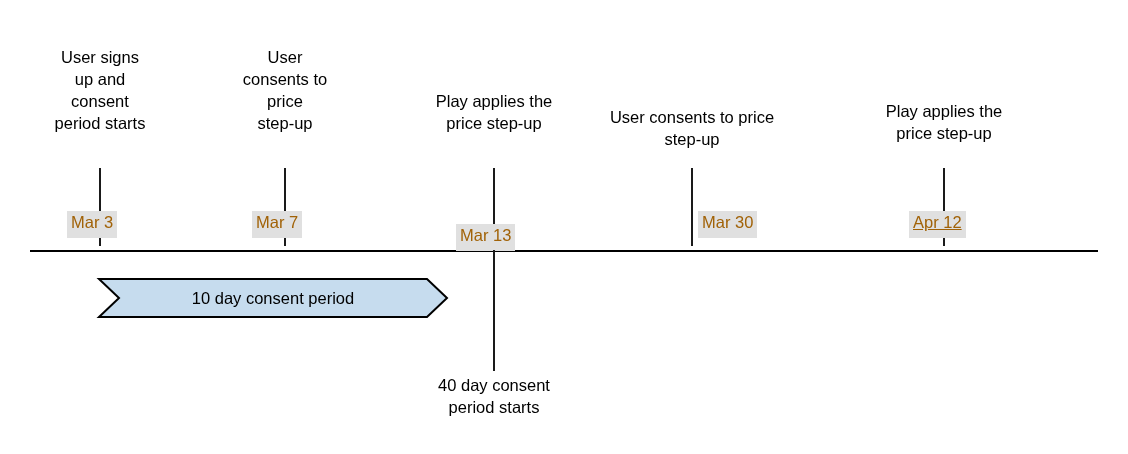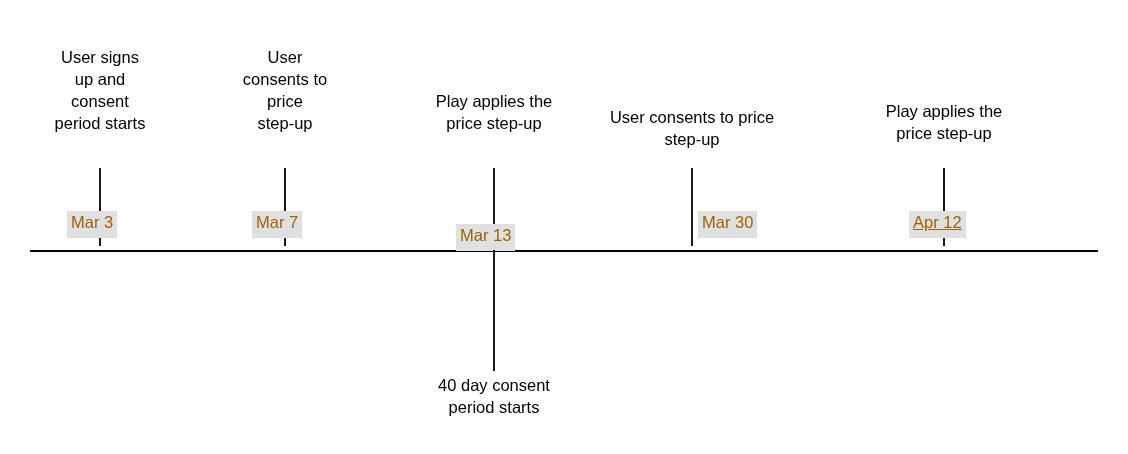--- a/index.html
+++ b/index.html
@@ -105,19 +105,25 @@
   <div class="event-label" style="left:577px; top:106px; width:230px;">User consents to price
 step-up</div>
   <div class="tick" style="left:691px; top:168px; height:78px;"></div>
   <div class="date-chip" style="left:654px; top:211px;margin-left:44px;">Mar 30</div>
 
   <div class="event-label" style="left:854px; top:100px; width:180px;">Play applies the
 price step-up</div>
   <div class="tick" style="left:943px; top:168px; height:78px;"></div>
   <div class="date-chip" style="left:909px; top:211px;text-decoration:underline;">Apr 12</div>
 
+  <div class="band" style="left:98px; top:278px; width:350px;">
+    <svg viewBox="0 0 350 40" preserveAspectRatio="none">
+      <polygon points="1,1 329,1 349,20 329,39 1,39 21,20" fill="#c6dcee" stroke="#000000" stroke-width="2" stroke-linejoin="miter" vector-effect="non-scaling-stroke"></polygon>
+    </svg>
+    <div class="band-label">10 day consent period</div>
+  </div>
 
 
   <div class="tick" style="left:493px; top:250px; height:121px;"></div>
   <div class="footnote" style="left:394px; top:374px; width:200px;">40 day consent
 period starts</div>
 
 </div>
 
 </body></html>

